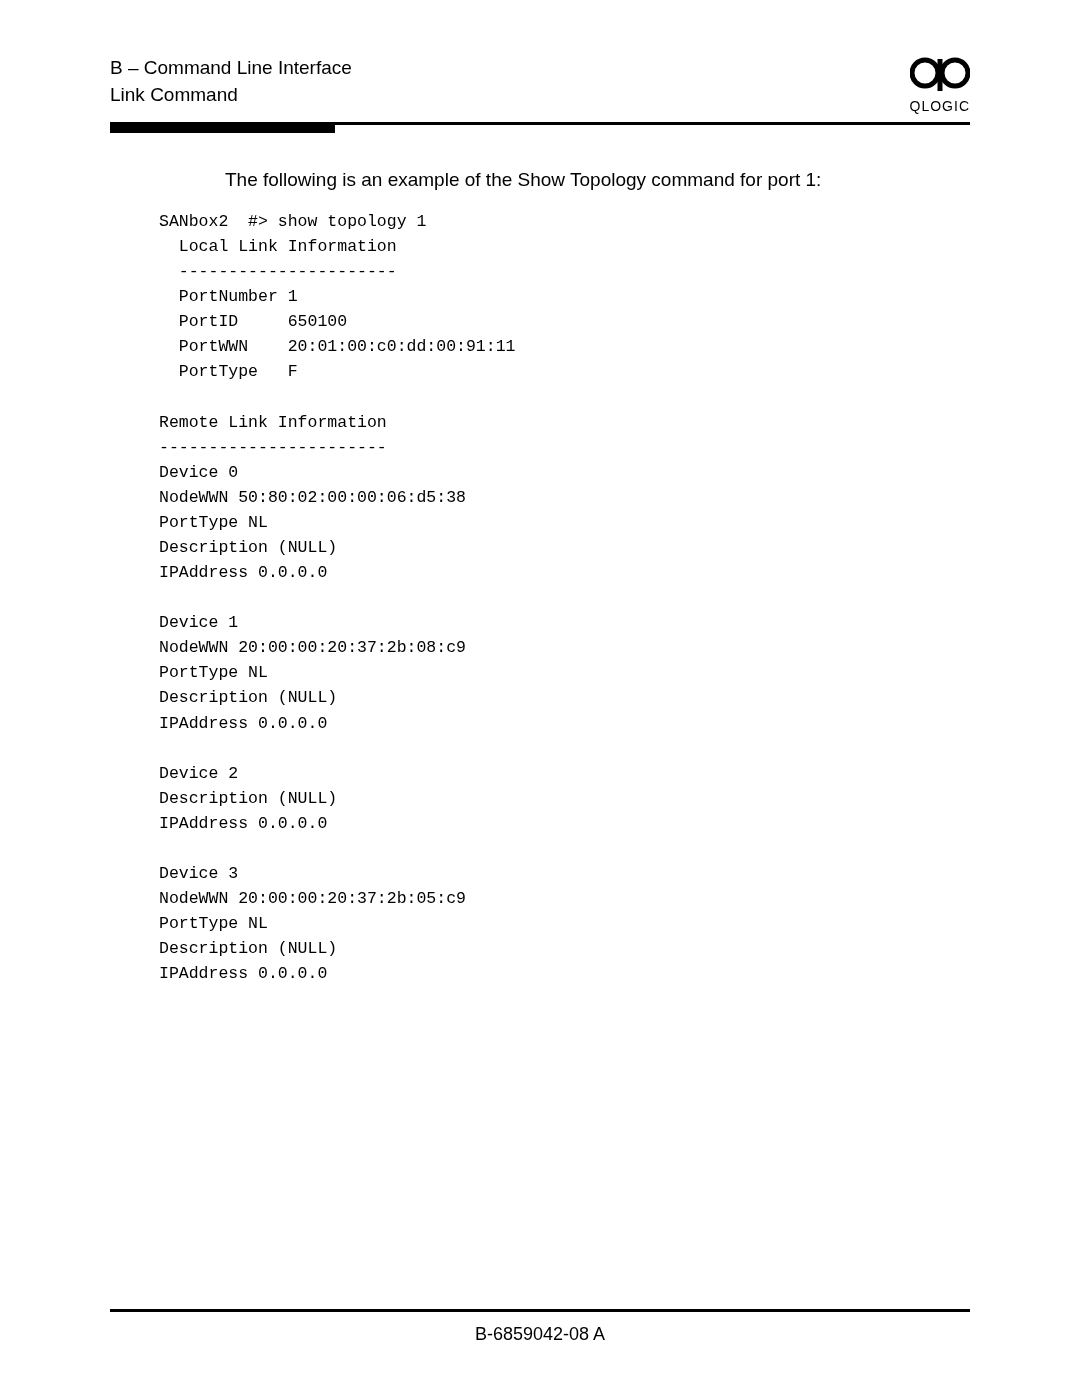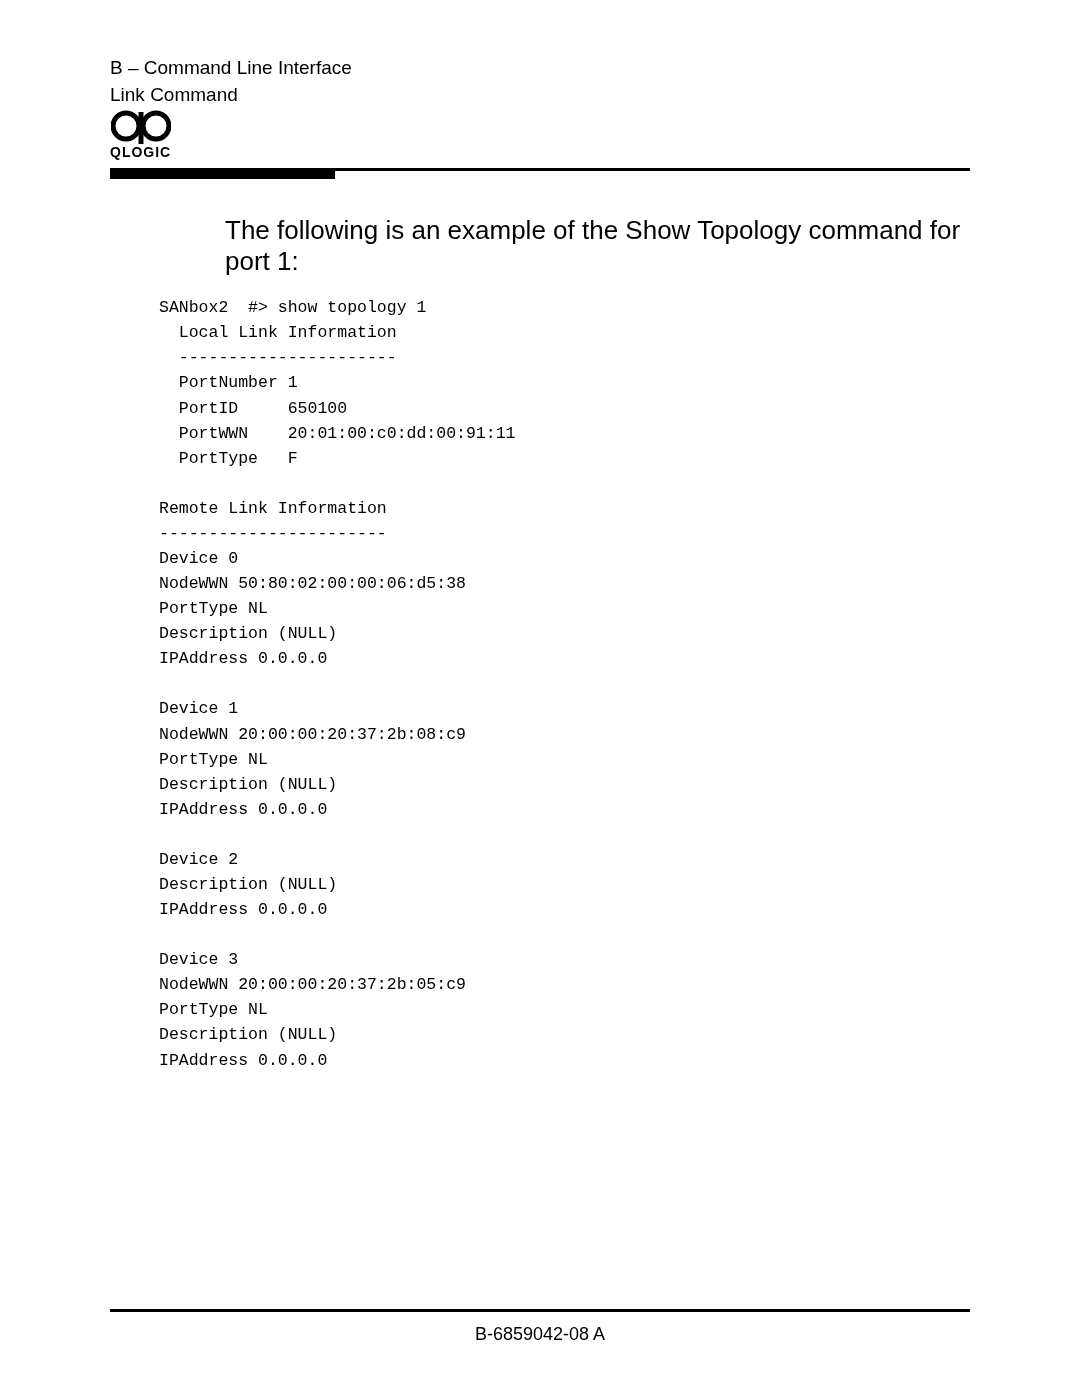--- a/index.html
+++ b/index.html
@@ -16,37 +16,36 @@
     .page {
       padding: 55px 110px 60px 110px;
       height: 100%;
       box-sizing: border-box;
       position: relative;
     }
     .header {
       display: flex;
       justify-content: space-between;
       align-items: flex-start;
-      flex-direction: column;
     }
     .header-left {
       font-size: 19px;
       line-height: 1.4;
     }
     .header-right {
       display: flex;
       flex-direction: column;
       align-items: center;
     }
     .logo-svg { width: 60px; height: 36px; }
-    .logo-text { font-weight: bold; font-size: 14px; letter-spacing: 1px; margin-top: 0; }
+    .logo-text { font-weight: normal; font-size: 14px; letter-spacing: 1px; margin-top: 7px; }
     .thick-rule { border: 0; border-top: 3.5px solid #000; margin: 8px 0 0 0; }
     .black-bar { background: #000; height: 8px; width: 225px; margin-top: 0; }
     .intro {
-      font-size: 26px;
+      font-size: 19px;
       margin: 36px 0 18px 115px;
     }
     .code {
       font-family: "Courier New", Courier, monospace;
       font-size: 16.5px;
       line-height: 1.52;
       white-space: pre;
       margin-left: 49px;
     }
     .footer-rule { border: 0; border-top: 3px solid #000; margin: 0; position: absolute; bottom: 85px; left: 110px; right: 110px; }

